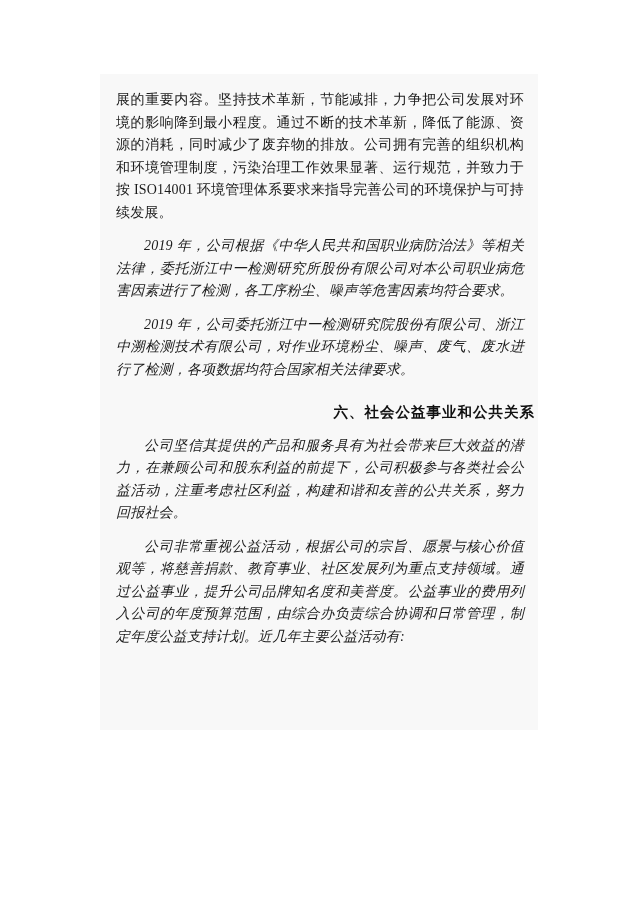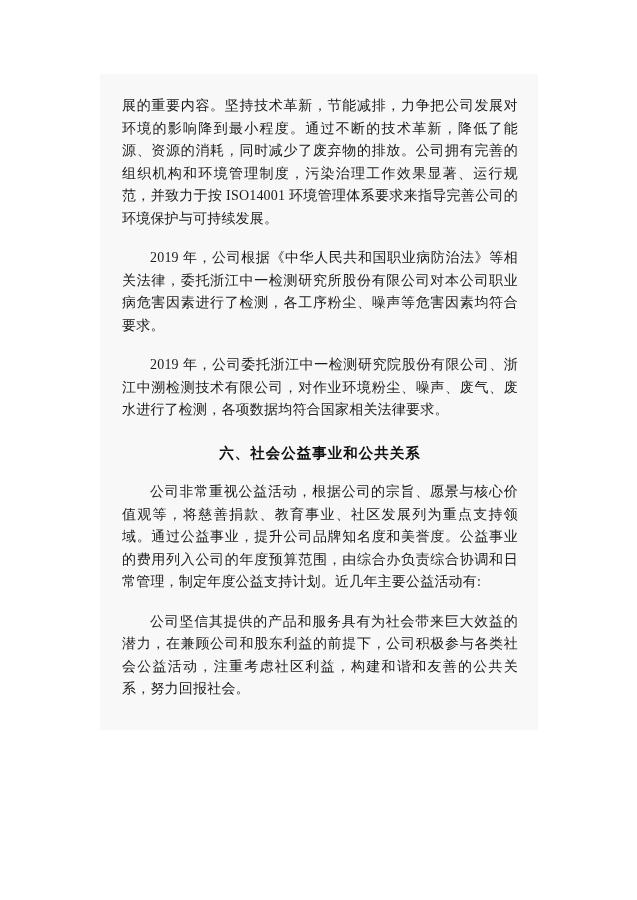--- a/index.html
+++ b/index.html
@@ -19,55 +19,55 @@
     position: absolute;
     left: 100px;
     top: 74px;
     width: 438px;
     min-height: 656px;
     background: #f8f8f8;
     box-sizing: border-box;
     padding: 4px 3px 10px 5px;
   }
   .para {
-    margin: 17px;
+    margin: 11px;
     font-size: 14px;
     line-height: 22.5px;
     color: #1a1a1a;
     text-align: justify;
     text-justify: inter-ideograph;
     word-break: break-all;
     letter-spacing: 0.2px;
   }
-  .indent-2 { text-indent: 28px; }
+  .indent-2 { text-indent: 28px; font-style: italic; }
   .indent-3 { text-indent: 42px; }
   .heading {
     margin: 20px 0 0 0;
     font-size: 14.5px;
     line-height: 22.5px;
     font-weight: bold;
     color: #111111;
     letter-spacing: 1px;
-    text-align: center;
+    text-align: right;
     text-indent: 0;
   }
 </style>
 </head>
 <body>
 
 <div class="page">
   <div class="scan-area">
 
     <p class="para indent-0">展的重要内容。坚持技术革新，节能减排，力争把公司发展对环境的影响降到最小程度。通过不断的技术革新，降低了能源、资源的消耗，同时减少了废弃物的排放。公司拥有完善的组织机构和环境管理制度，污染治理工作效果显著、运行规范，并致力于按 ISO14001 环境管理体系要求来指导完善公司的环境保护与可持续发展。</p>
 
     <p class="para indent-2">2019 年，公司根据《中华人民共和国职业病防治法》等相关法律，委托浙江中一检测研究所股份有限公司对本公司职业病危害因素进行了检测，各工序粉尘、噪声等危害因素均符合要求。</p>
 
     <p class="para indent-2">2019 年，公司委托浙江中一检测研究院股份有限公司、浙江中溯检测技术有限公司，对作业环境粉尘、噪声、废气、废水进行了检测，各项数据均符合国家相关法律要求。</p>
 
 
     <h2 class="para heading">六、社会公益事业和公共关系</h2>
 
+    <p class="para indent-2">公司坚信其提供的产品和服务具有为社会带来巨大效益的潜力，在兼顾公司和股东利益的前提下，公司积极参与各类社会公益活动，注重考虑社区利益，构建和谐和友善的公共关系，努力回报社会。</p>
+
     <p class="para indent-2">公司非常重视公益活动，根据公司的宗旨、愿景与核心价值观等，将慈善捐款、教育事业、社区发展列为重点支持领域。通过公益事业，提升公司品牌知名度和美誉度。公益事业的费用列入公司的年度预算范围，由综合办负责综合协调和日常管理，制定年度公益支持计划。近几年主要公益活动有:</p>
-
-    <p class="para indent-2">公司坚信其提供的产品和服务具有为社会带来巨大效益的潜力，在兼顾公司和股东利益的前提下，公司积极参与各类社会公益活动，注重考虑社区利益，构建和谐和友善的公共关系，努力回报社会。</p>
 
   </div>
 </div>
 
 </body></html>

